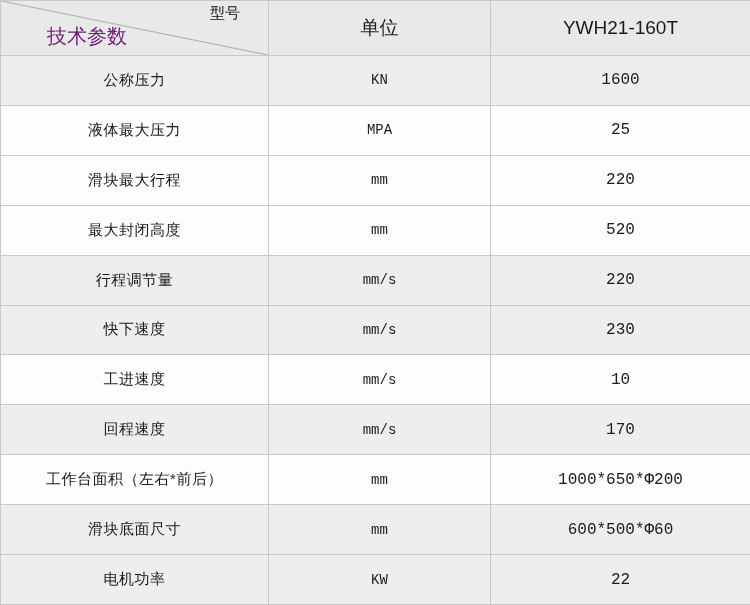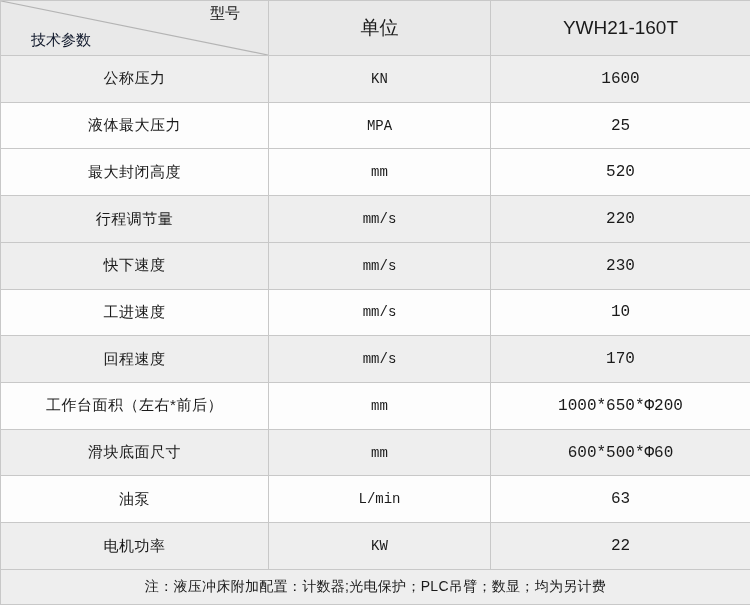--- a/index.html
+++ b/index.html
@@ -57,24 +57,24 @@
   }
   td.corner .lbl-top {
     position: absolute;
     right: 28px;
     top: 3px;
     font-size: 15px;
     color: #111;
   }
   td.corner .lbl-bottom {
     position: absolute;
-    left: 30px;
+    left: 46px;
     bottom: 5px;
-    font-size: 15px;
-    color: #0f172a;
+    font-size: 20px;
+    color: #701a75;
   }
   td.hdr {
     background: #e9e9e9;
     font-size: 19px;
     height: 54px;
   }
   tr.alt td { background: #eeeeee; }
   tr.plain td { background: #fdfdfd; }
 
   td.param {
@@ -179,20 +179,25 @@
           <td class="param">公称压力</td>
           <td class="unit">KN</td>
           <td class="value">1600</td>
         </tr>
         <tr class="plain">
           <td class="param">液体最大压力</td>
           <td class="unit">MPA</td>
           <td class="value">25</td>
         </tr>
         <tr class="plain">
+          <td class="param">滑块最大行程</td>
+          <td class="unit">mm</td>
+          <td class="value">220</td>
+        </tr>
+        <tr class="plain">
           <td class="param">最大封闭高度</td>
           <td class="unit">mm</td>
           <td class="value">520</td>
         </tr>
         <tr class="alt">
           <td class="param">行程调节量</td>
           <td class="unit">mm/s</td>
           <td class="value">220</td>
         </tr>
         <tr class="alt">
@@ -212,29 +217,21 @@
         </tr>
         <tr class="plain">
           <td class="param">工作台面积（左右*前后）</td>
           <td class="unit">mm</td>
           <td class="value">1000*650*Φ200</td>
         </tr>
         <tr class="alt">
           <td class="param">滑块底面尺寸</td>
           <td class="unit">mm</td>
           <td class="value">600*500*Φ60</td>
-        </tr>
-        <tr class="plain">
-          <td class="param">油泵</td>
-          <td class="unit">L/min</td>
-          <td class="value">63</td>
         </tr>
         <tr class="alt">
           <td class="param">电机功率</td>
           <td class="unit">KW</td>
           <td class="value">22</td>
         </tr>
-        <tr>
-          <td class="note" colspan="3">注：液压冲床附加配置：计数器;光电保护；PLC吊臂；数显；均为另计费</td>
-        </tr>
       </tbody>
   </table>
 </div>
 
 </body></html>

